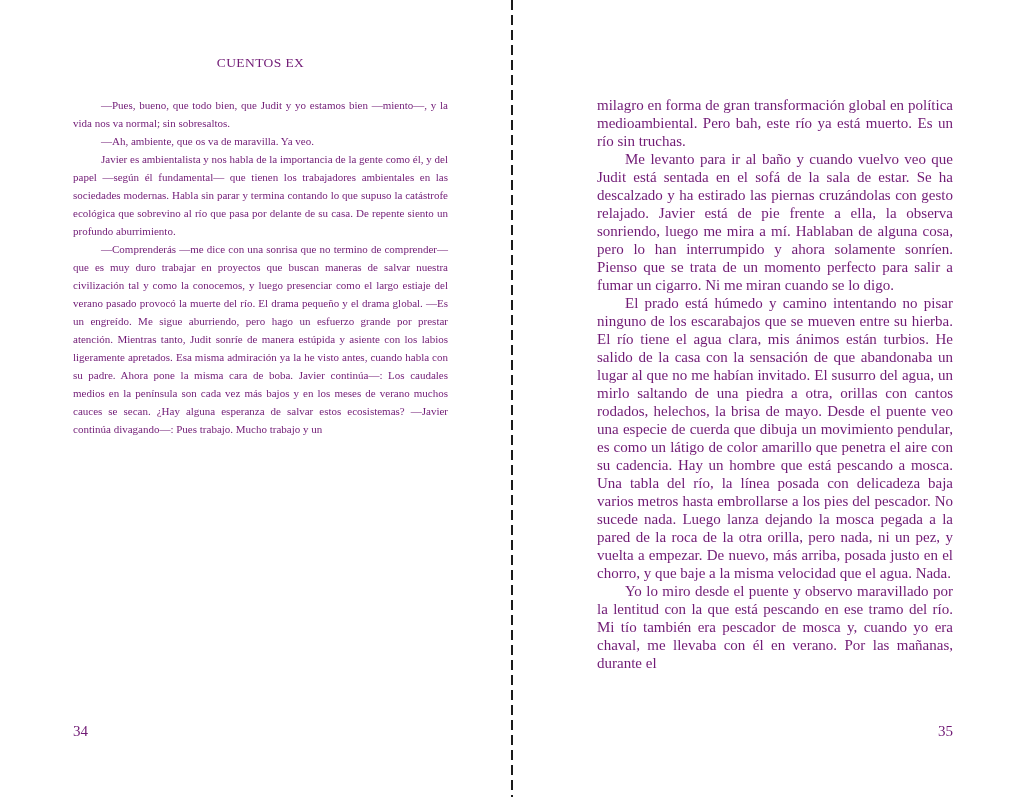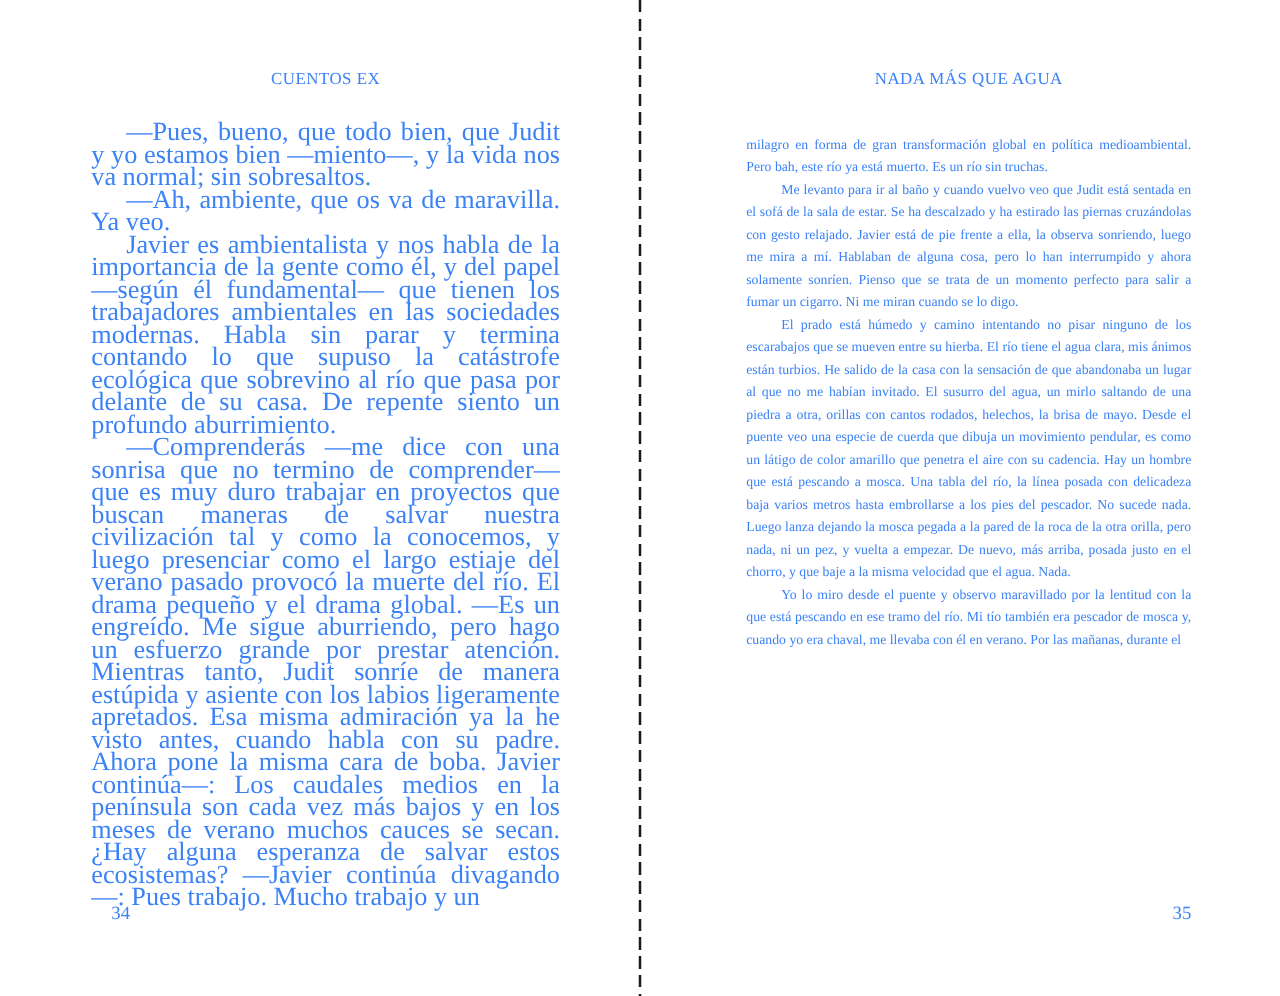--- a/index.html
+++ b/index.html
@@ -7,21 +7,21 @@
     padding: 0;
     background: #e8e8e8;
   }
   .spread {
     position: relative;
     width: 1024px;
     height: 797px;
     background: #ffffff;
     overflow: hidden;
     font-family: "Liberation Serif", "DejaVu Serif", serif;
-    color: #3b82f6;
+    color: #701a75;
   }
   .page-divider {
     position: absolute;
     left: 511px;
     top: 0;
     width: 2px;
     height: 797px;
     background: repeating-linear-gradient(
       to bottom,
       #1a1a1a 0px, #1a1a1a 10px,
@@ -45,40 +45,40 @@
     font-size: 13.5px;
     letter-spacing: 0.4px;
     white-space: nowrap;
   }
   .page-body {
     position: absolute;
     top: 96px;
     left: 0;
     right: 0;
     text-align: justify;
-    font-size: 21px;
+    font-size: 11px;
     line-height: 18px;
     hyphens: auto;
     -webkit-hyphens: auto;
   }
-  .page-right .page-body { font-size: 11px; margin-top: 11px; }
+  .page-right .page-body { font-size: 15px; }
   .page-body p.para {
     margin: 0;
     padding: 0;
     text-indent: 28px;
   }
   .page-body p.para.no-indent { text-indent: 0; }
 
   .folio {
     position: absolute;
     top: 724px;
     font-size: 15px;
     line-height: 15px;
   }
-  .folio-left  { left: 16px; text-align: left; }
+  .folio-left  { left: 0; text-align: left; }
   .folio-right { right: 0; text-align: center; }
 </style>
 </head>
 <body>
 
 <div class="spread">
 
   <div class="page-divider"></div>
 
   <div class="page page-left">
@@ -86,21 +86,20 @@
     <div class="page-body">
         <p class="para">—Pues, bueno, que todo bien, que Judit y yo estamos bien —miento—, y la vida nos va normal; sin sobresaltos.</p>
         <p class="para">—Ah, ambiente, que os va de maravilla. Ya veo.</p>
         <p class="para">Javier es ambientalista y nos habla de la importancia de la gente como él, y del papel —según él fundamental— que tienen los trabajadores ambientales en las sociedades modernas. Habla sin parar y termina contando lo que supuso la catástrofe ecológica que sobrevino al río que pasa por delante de su casa. De repente siento un profundo aburrimiento.</p>
         <p class="para">—Comprenderás —me dice con una sonrisa que no termino de comprender— que es muy duro trabajar en proyectos que buscan maneras de salvar nuestra civilización tal y como la conocemos, y luego presenciar como el largo estiaje del verano pasado provocó la muerte del río. El drama pequeño y el drama global. —Es un engreído. Me sigue aburriendo, pero hago un esfuerzo grande por prestar atención. Mientras tanto, Judit sonríe de manera estúpida y asiente con los labios ligeramente apretados. Esa misma admiración ya la he visto antes, cuando habla con su padre. Ahora pone la misma cara de boba. Javier continúa—: Los caudales medios en la península son cada vez más bajos y en los meses de verano muchos cauces se secan. ¿Hay alguna esperanza de salvar estos ecosistemas? —Javier continúa divagando—: Pues trabajo. Mucho trabajo y un</p>
       </div>
     <div class="folio folio-left">34</div>
   </div>
 
   <div class="page page-right">
-    <div class="running-header">NADA MÁS QUE AGUA</div>
     <div class="page-body">
         <p class="para no-indent">milagro en forma de gran transformación global en política medioambiental. Pero bah, este río ya está muerto. Es un río sin truchas.</p>
         <p class="para">Me levanto para ir al baño y cuando vuelvo veo que Judit está sentada en el sofá de la sala de estar. Se ha descalzado y ha estirado las piernas cruzándolas con gesto relajado. Javier está de pie frente a ella, la observa sonriendo, luego me mira a mí. Hablaban de alguna cosa, pero lo han interrumpido y ahora solamente sonríen. Pienso que se trata de un momento perfecto para salir a fumar un cigarro. Ni me miran cuando se lo digo.</p>
         <p class="para">El prado está húmedo y camino intentando no pisar ninguno de los escarabajos que se mueven entre su hierba. El río tiene el agua clara, mis ánimos están turbios. He salido de la casa con la sensación de que abandonaba un lugar al que no me habían invitado. El susurro del agua, un mirlo saltando de una piedra a otra, orillas con cantos rodados, helechos, la brisa de mayo. Desde el puente veo una especie de cuerda que dibuja un movimiento pendular, es como un látigo de color amarillo que penetra el aire con su cadencia. Hay un hombre que está pescando a mosca. Una tabla del río, la línea posada con delicadeza baja varios metros hasta embrollarse a los pies del pescador. No sucede nada. Luego lanza dejando la mosca pegada a la pared de la roca de la otra orilla, pero nada, ni un pez, y vuelta a empezar. De nuevo, más arriba, posada justo en el chorro, y que baje a la misma velocidad que el agua. Nada.</p>
         <p class="para">Yo lo miro desde el puente y observo maravillado por la lentitud con la que está pescando en ese tramo del río. Mi tío también era pescador de mosca y, cuando yo era chaval, me llevaba con él en verano. Por las mañanas, durante el</p>
       </div>
     <div class="folio folio-right">35</div>
   </div>
 
 </div>

